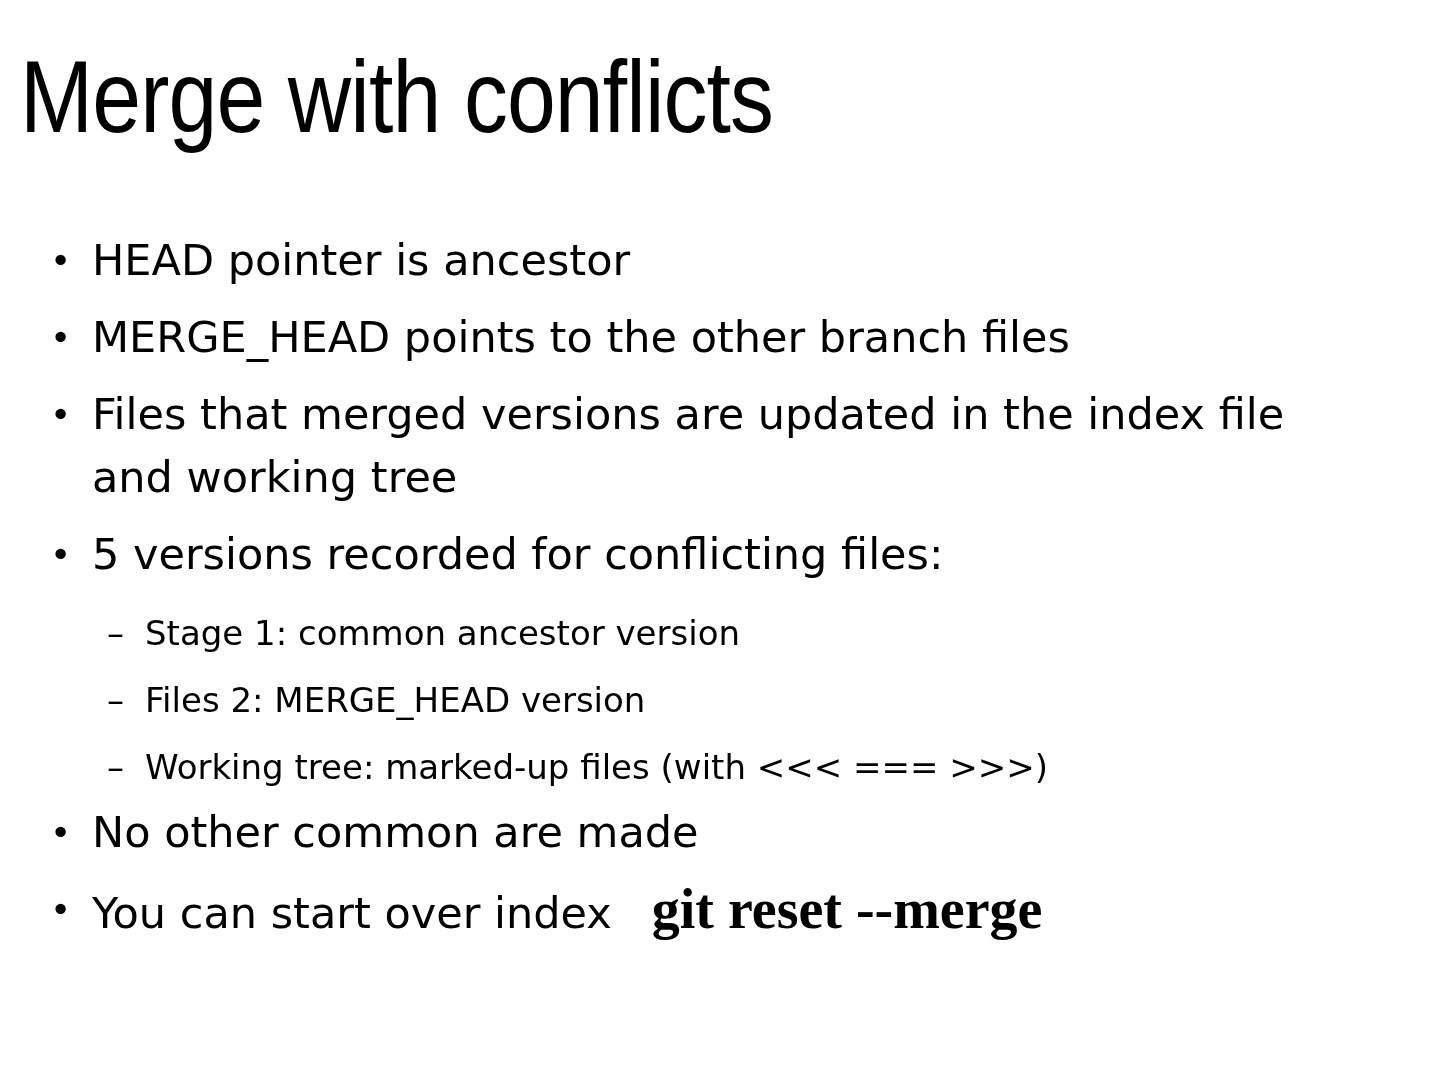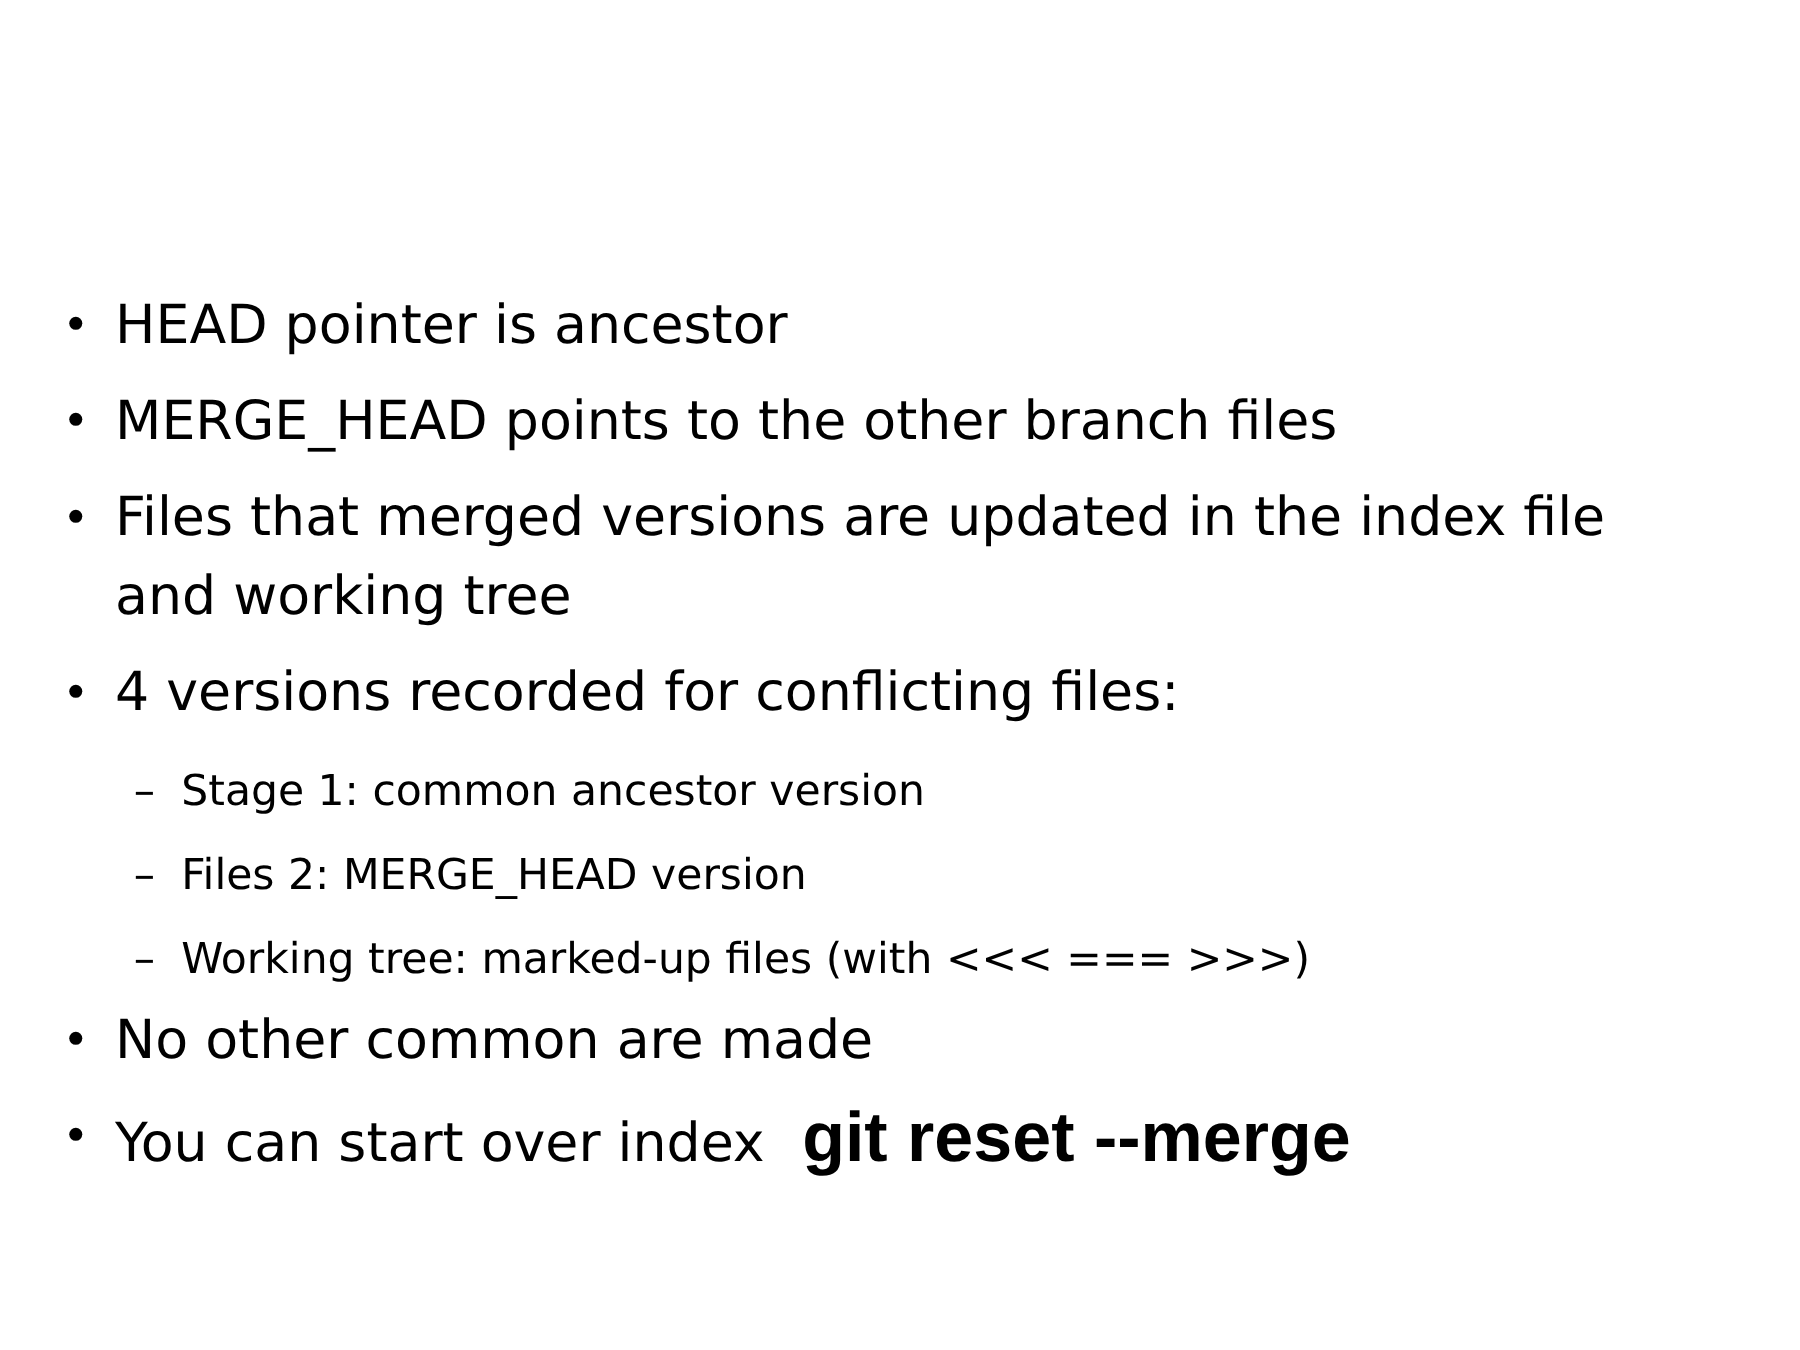--- a/index.html
+++ b/index.html
@@ -63,34 +63,35 @@
     line-height: 63px;
   }
   .marker2 {
     flex: 0 0 38px;
   }
   .txt {
     white-space: pre-line;
     flex: 1;
   }
   .cmd {
-    font-family: Liberation Sans, sans-serif;
+    font-family: Liberation Serif, serif;
     font-weight: 700;
     font-size: 56px;
     line-height: 63px;
-    margin-left: 30px;
+    margin-left: 40px;
     white-space: nowrap;
     letter-spacing: 0;
   }
 </style>
 </head>
 <body>
 
 <div class="slide">
 
+  <h1 class="title"><span class="title-inner">Merge with conflicts</span></h1>
 
   <ul class="bullets">
 
     <li class="l1">
       <span class="marker1">•</span>
       <span class="txt">HEAD pointer is ancestor</span>
     </li>
 
     <li class="l1">
       <span class="marker1">•</span>
@@ -98,21 +99,21 @@
     </li>
 
     <li class="l1">
       <span class="marker1">•</span>
       <span class="txt">Files that merged versions are updated in the index file
 and working tree</span>
     </li>
 
     <li class="l1">
       <span class="marker1">•</span>
-      <span class="txt">4 versions recorded for conflicting files:</span>
+      <span class="txt">5 versions recorded for conflicting files:</span>
     </li>
 
     <li class="l2">
       <span class="marker2">–</span>
       <span class="txt">Stage 1: common ancestor version</span>
     </li>
 
     <li class="l2">
       <span class="marker2">–</span>
       <span class="txt">Files 2: MERGE_HEAD version</span>

